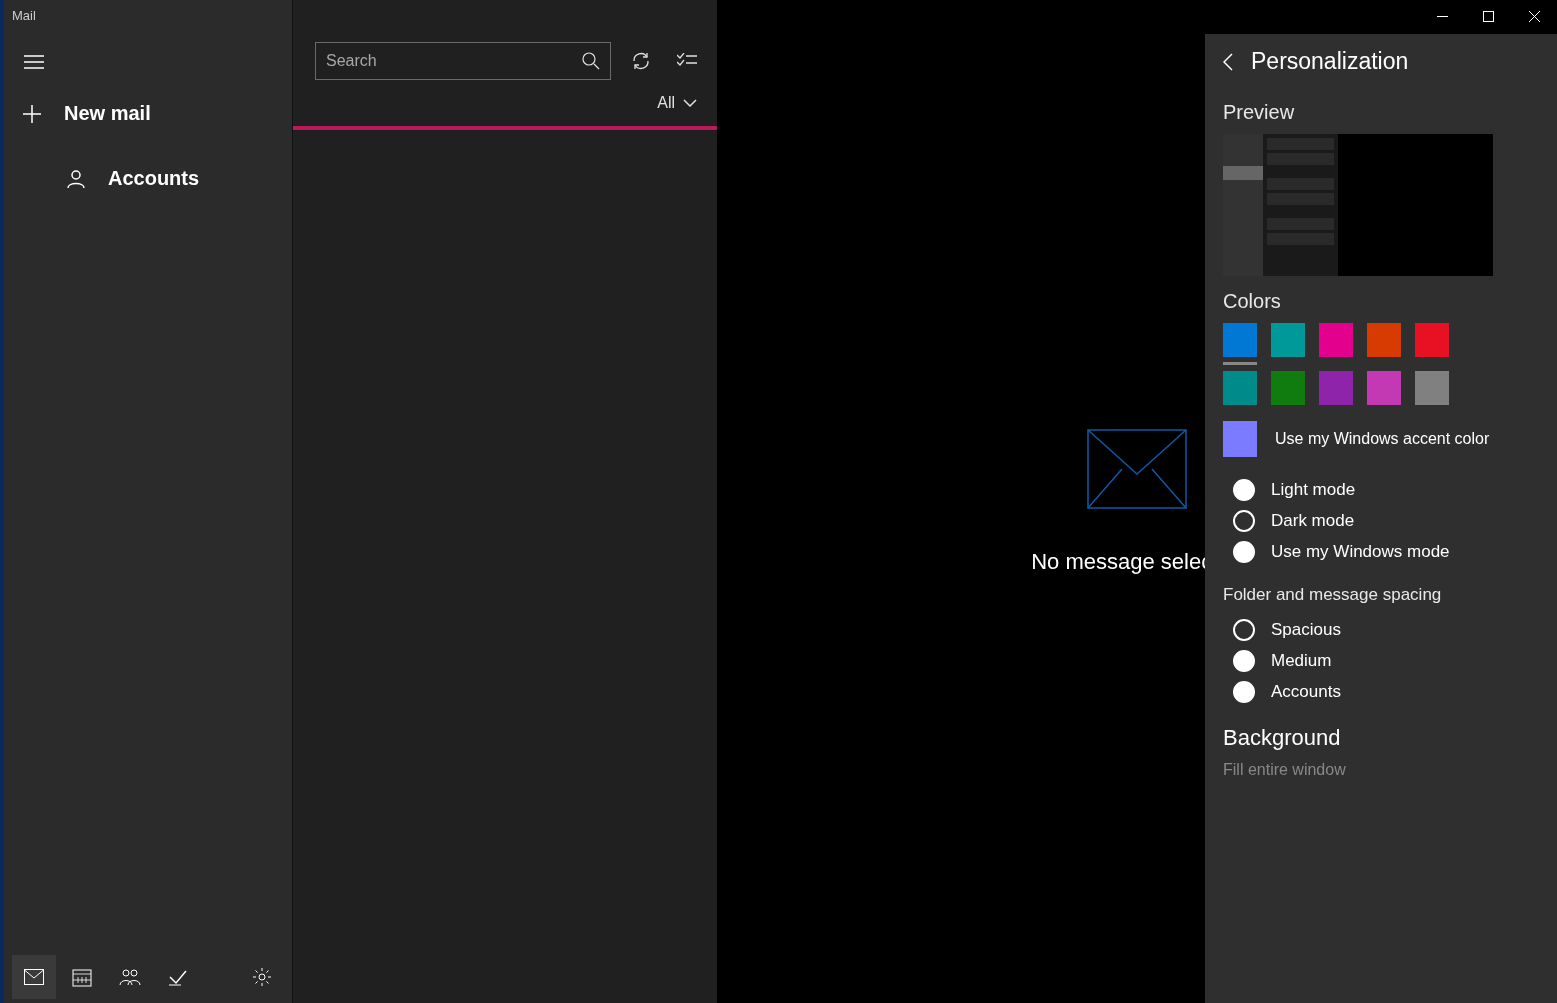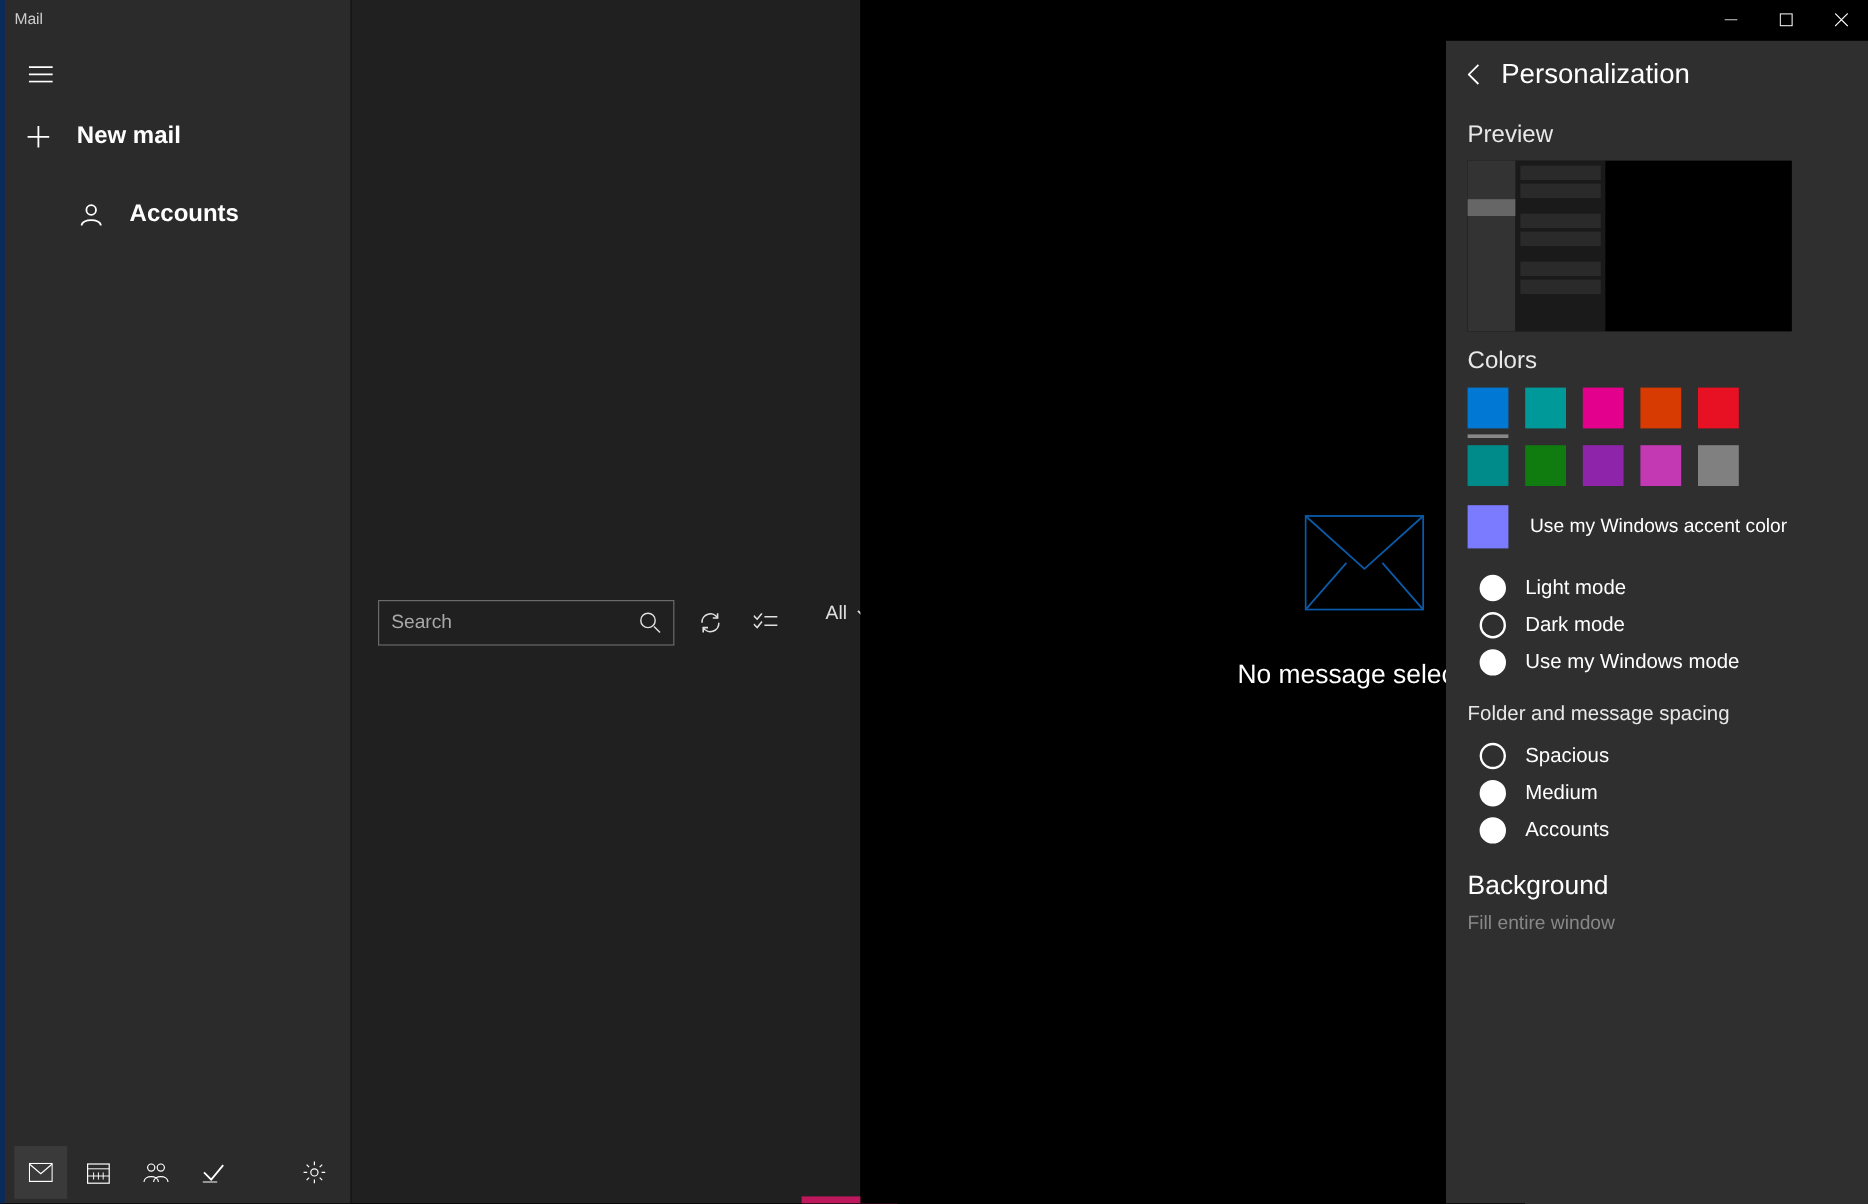--- a/index.html
+++ b/index.html
@@ -16,28 +16,28 @@
   .sidebar { width: 292px; height: 100%; background: #2b2b2b; display: flex; flex-direction: column; padding-top: 34px; position: relative; border-left: 4px solid #0a2a5c; }
   .hamburger { width: 48px; height: 48px; display: flex; align-items: center; justify-content: center; margin-left: 6px; margin-top: 4px; margin-bottom: 4px; }
   .nav-item { display: flex; align-items: center; padding: 12px 16px; font-size: 20px; font-weight: 600; color: #fff; gap: 20px; }
   .nav-item .icon-slot { width: 24px; display: flex; justify-content: center; }
   .nav-icons-bottom { position: absolute; bottom: 0; left: 0; right: 0; height: 52px; display: flex; align-items: center; padding: 0 8px; gap: 4px; }
   .nav-icon-btn { width: 44px; height: 44px; display: flex; align-items: center; justify-content: center; color: #fff; }
   .nav-icon-btn.active { background: #3a3a3a; }
   .nav-icons-spacer { flex: 1; }
 
   
-  .middle { width: 425px; height: 100%; background: #202020; display: flex; flex-direction: row; padding-top: 34px; border-left: 1px solid #111; }
+  .middle { width: 425px; height: 100%; background: #202020; display: flex; flex-direction: column; padding-top: 34px; border-left: 1px solid #111; }
   .middle-toolbar { display: flex; align-items: center; padding: 8px 14px 8px 22px; gap: 14px; }
   .search-box { flex: 1; height: 38px; border: 1px solid #6a6a6a; background: transparent; display: flex; align-items: center; padding: 0 10px; color: #a8a8a8; font-size: 16px; }
   .search-box input { flex: 1; background: transparent; border: none; color: #fff; font-size: 16px; outline: none; }
   .search-box input::placeholder { color: #a8a8a8; }
   .search-icon-btn { color: #e0e0e0; }
   .toolbar-btn { width: 32px; height: 32px; display: flex; align-items: center; justify-content: center; color: #e0e0e0; }
-  .filter-row { display: flex; justify-content: flex-end; align-items: center; padding: 6px 20px 14px; font-size: 16px; color: #e0e0e0; gap: 8px; border-bottom: 6px solid #be185d; }
+  .filter-row { display: flex; justify-content: flex-end; align-items: center; padding: 6px 20px 14px; font-size: 16px; color: #e0e0e0; gap: 8px; border-bottom: 4px solid #be185d; }
   .middle-body { flex: 1; }
 
   
   .content { flex: 1; height: 100%; background: #000; display: flex; flex-direction: column; align-items: center; justify-content: center; position: relative; }
   .empty-state { text-align: center; color: #fff; font-size: 22px; font-weight: 400; }
   .envelope-icon { margin-bottom: 40px; color: #0078d4; }
 
   
   .settings-panel { position: absolute; top: 34px; right: 0; width: 352px; bottom: 0; background: #2f2f2f; color: #fff; padding: 14px 18px 0 18px; overflow: hidden; z-index: 5; }
   .settings-header { display: flex; align-items: center; gap: 18px; margin-bottom: 26px; }

